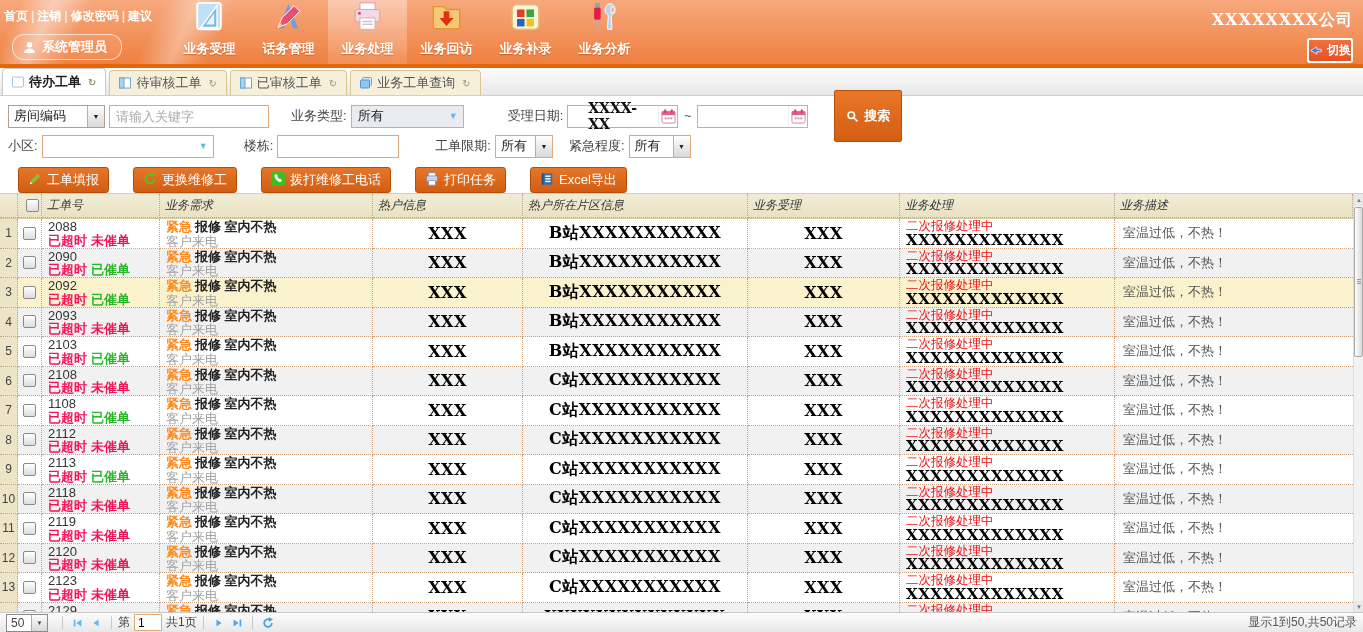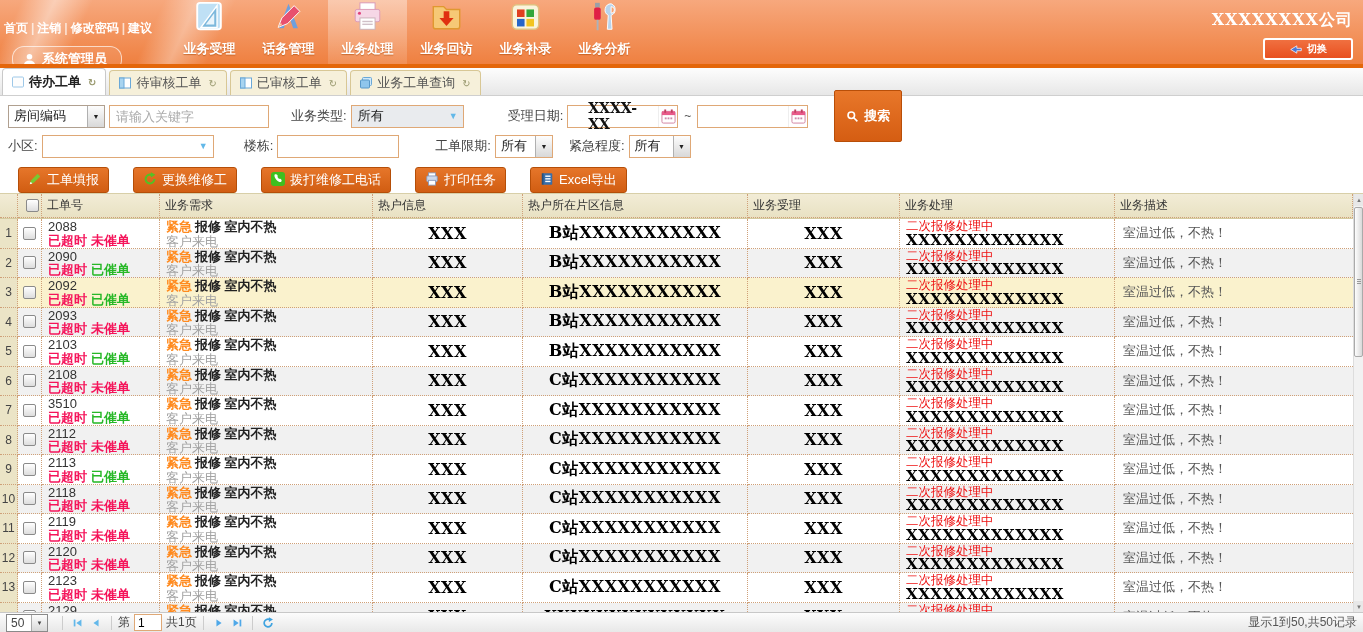--- a/index.html
+++ b/index.html
@@ -7,43 +7,43 @@
     font-family:"Liberation Sans","DejaVu Sans",sans-serif; font-size:12px; color:#333; }
   .app { position:relative; width:1363px; height:632px; overflow:hidden; }
 
   
   .topbar { position:relative; height:68px; background:linear-gradient(#f7a87d,#ef8040);
     border-bottom:4px solid #e4660a; display:flex; overflow:hidden; }
   .topbar::before { content:""; position:absolute; left:-40px; top:-20px; width:420px; height:120px;
     background:linear-gradient(115deg, transparent 15%, rgba(255,255,255,.45) 22%, transparent 30%,
       transparent 45%, rgba(255,255,255,.35) 52%, transparent 60%);
     pointer-events:none; }
-  .topbar-left { width:170px; padding:20px 0 0 4px; position:relative; }
+  .topbar-left { width:170px; padding:8px 0 0 4px; position:relative; }
   .quick-links { color:#fff; font-size:12px; font-weight:bold; white-space:nowrap; }
   .quick-links a { color:#fff; text-decoration:none; }
   .quick-links .sep { color:rgba(255,255,255,.7); margin:0 3px; }
   .user-badge { margin-top:9px; margin-left:8px; display:inline-flex; align-items:center; gap:6px;
     border:1px solid rgba(255,255,255,.65); border-radius:12px; padding:3px 14px 3px 10px;
     color:#fff; font-weight:bold; font-size:13px; background:rgba(255,255,255,.08); }
   .user-badge svg { width:13px; height:13px; }
 
   .main-nav { display:flex; align-items:stretch; }
   .nav-item { position:relative; width:79px; display:flex; flex-direction:column; align-items:center;
     justify-content:flex-end; padding-bottom:6px; cursor:pointer; }
   .nav-item svg { width:37px; height:34px; margin-bottom:3px; }
   .nav-label { color:#fff; font-size:13px; font-weight:bold; text-shadow:0 1px 1px rgba(170,70,0,.55); white-space:nowrap; }
   .nav-item.active { background:linear-gradient(rgba(255,255,255,.38),rgba(255,255,255,.12)); }
   .nav-item.active::after { content:""; position:absolute; left:0; bottom:-4px; width:100%; height:4px; background:#b6dc34; }
 
   .topbar-right { margin-left:auto; padding:10px 10px 0 0; text-align:right; position:relative; }
   .company { color:#fff; font-weight:bold; font-size:16px; font-family:"DejaVu Serif","Liberation Serif",serif;
     letter-spacing:1px; margin-bottom:7px; }
   .switch-btn { display:inline-flex; align-items:center; gap:4px; border:2px solid #fff; border-radius:3px;
-    background:linear-gradient(#f07040,#e85020); color:#fff; font-weight:bold; font-size:10px;
-    padding:2px 24px; cursor:pointer; }
+    background:linear-gradient(#f07040,#e85020); color:#fff; font-weight:bold; font-size:12px;
+    padding:2px 0; cursor:pointer; }
   .switch-btn svg { width:14px; height:13px; }
 
   
   .tabbar { height:28px; background:linear-gradient(#fdfdfd,#e7e7e7); border-bottom:1px solid #cfcfcf;
     display:flex; align-items:flex-end; padding-left:2px; }
   .tab { display:inline-flex; align-items:center; gap:5px; height:25px; padding:0 9px; margin-right:3px;
     border:1px solid #d8c795; border-bottom:none; border-radius:4px 4px 0 0; background:#f6f0da;
     color:#555; font-size:13px; cursor:pointer; white-space:nowrap; }
   .tab.active { background:#fff; color:#222; font-weight:bold; height:27px; border-color:#c9c9c9; }
   .tab .t-icon { width:12px; height:12px; flex:none; }
@@ -85,21 +85,21 @@
     background:linear-gradient(#e6762a,#d15d12); border:1px solid #b54e08; border-radius:3px;
     color:#fff; font-size:13px; cursor:pointer; white-space:nowrap; }
   .act-btn:first-child { margin-left:10px; }
   .act-btn svg { width:14px; height:14px; }
 
   
   .grid { position:relative; width:1363px; height:419px; border-top:1px solid #d8cfa8; }
   .gwrap { width:1353px; }
   .ghead { display:flex; height:25px; background:linear-gradient(#f2ecd6,#e8e1c2); border-bottom:1px solid #d4ca9e; }
   .ghead .gc { display:flex; align-items:center; font-size:12px; color:#333; padding-left:5px;
-    border-right:1px dotted #cfa078; overflow:hidden; white-space:nowrap; }
+    border-right:1px dotted #cfa078; overflow:hidden; white-space:nowrap;font-style:italic; }
   .gbody { height:394px; overflow:hidden; }
   .grow { display:flex; height:29.5px; background:#fff; }
   .grow.alt { background:#f1f1f1; }
   .grow.sel { background:#faf2cd; }
   .gc { flex:none; border-right:1px dotted #cfa078; border-bottom:1px dotted #cfa078; overflow:hidden; }
   .c-num  { width:18px; background:#ebe4c6; display:flex; align-items:center; justify-content:center; color:#444; }
   .ghead .c-num { background:transparent; }
   .c-cb   { width:24px; display:flex; align-items:center; justify-content:center; }
   .c-order{ width:118px; padding:1px 0 0 6px; line-height:13.5px; }
   .c-dem  { width:213px; padding:1px 0 0 6px; line-height:13.5px; }
@@ -579,21 +579,21 @@
             <div class="gc c-desc">
               <span class="desc-text">室温过低，不热！</span>
             </div>
           </div>
           <div class="grow">
             <div class="gc c-num">7</div>
             <div class="gc c-cb">
               <span class="cbx"></span>
             </div>
             <div class="gc c-order">
-              <div class="order-no">3510</div>
+              <div class="order-no">1108</div>
               <div><span class="st-over">已超时</span><span class="st-rem yes">已催单</span></div>
             </div>
             <div class="gc c-dem">
               <div><span class="dm-urgent">紧急</span><span class="dm-text">报修 室内不热</span></div>
               <div class="dm-src">客户来电</div>
             </div>
             <div class="gc c-info">
               <span class="ser-bold">XXX</span>
             </div>
             <div class="gc c-area">

